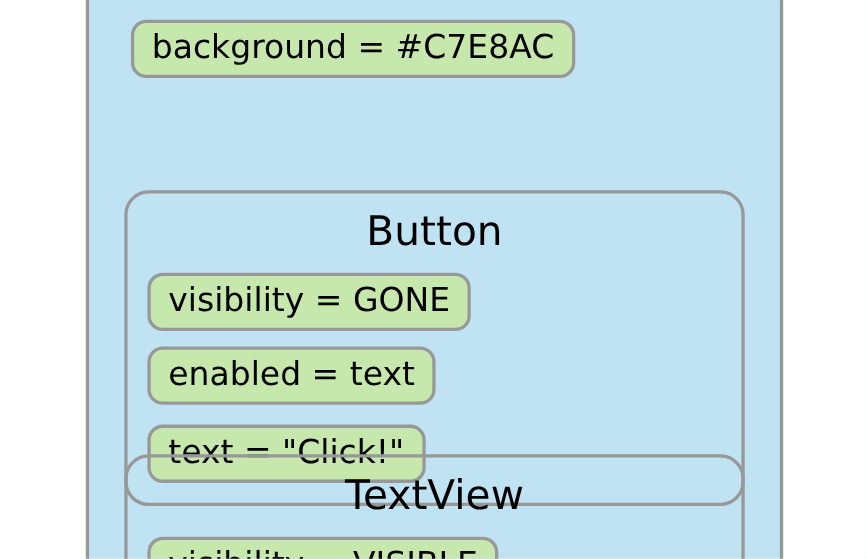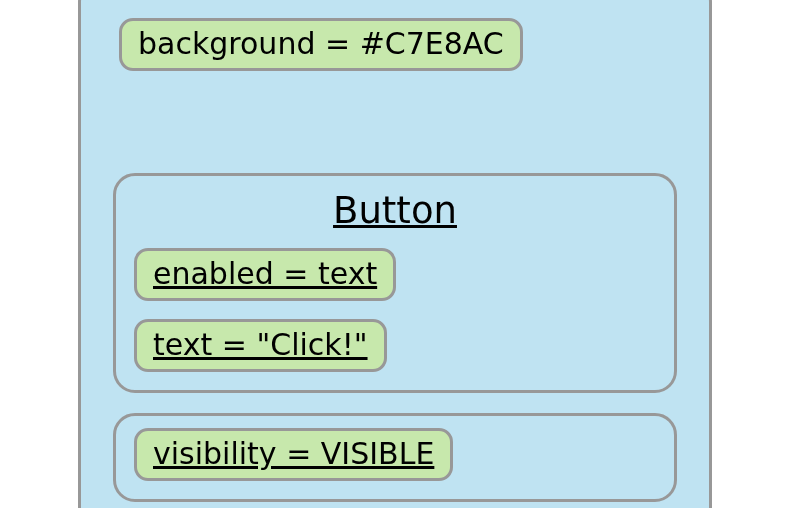--- a/index.html
+++ b/index.html
@@ -57,21 +57,20 @@
     left: 32px;
     width: 564px;
     border: 3px solid #989898;
     border-radius: 22px;
     box-sizing: border-box;
     background: transparent;
     padding: 12px 18px 18px 18px;
     display: flex;
     flex-direction: column;
     gap: 14px;
-    text-decoration: underline;
   }
   .panel-title {
     font-size: 37px;
     color: #000000;
     text-align: center;
     line-height: 1.25;
   }
   #panel-button { top: 190px; }
   #panel-textview { top: 430px; }
 </style>
@@ -83,26 +82,30 @@
 
     <div class="top-chips">
       <div class="chip-row">
         <span class="chip">background = #C7E8AC</span>
       </div>
     </div>
 
     <div class="panel" id="panel-button">
       <div class="panel-title">Button</div>
       <div class="chip-row">
+        <span class="chip">visibility = GONE</span>
+      </div>
+      <div class="chip-row">
         <span class="chip">enabled = text</span>
         <span class="chip">text = "Click!"</span>
       </div>
     </div>
 
     <div class="panel" id="panel-textview">
+      <div class="panel-title">TextView</div>
       <div class="chip-row">
         <span class="chip">visibility = VISIBLE</span>
 
       </div>
     </div>
 
   </div>
 </div>
 
 </body></html>

